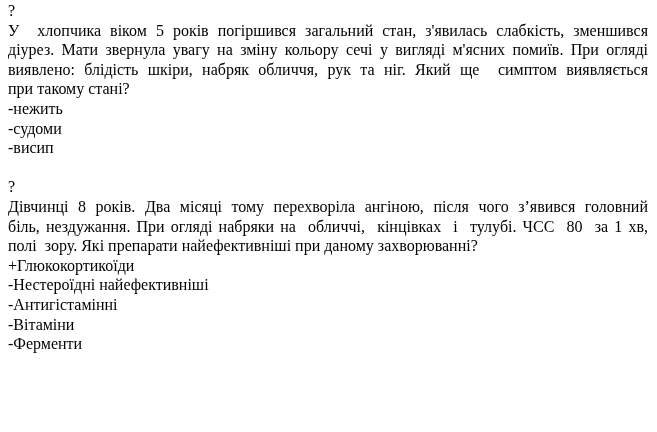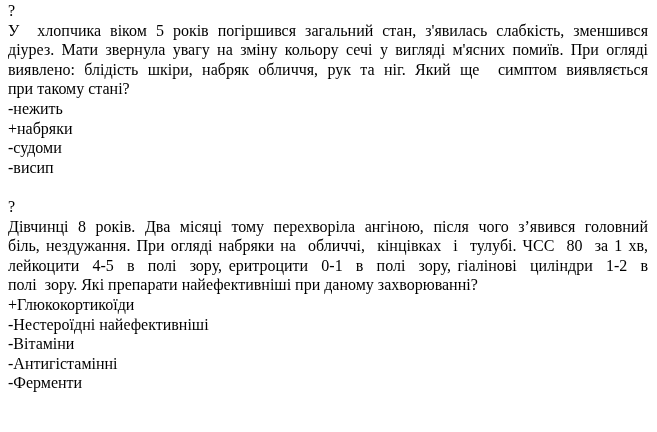--- a/index.html
+++ b/index.html
@@ -34,33 +34,31 @@
 
 <div class="doc">
 
   <section>
     <div class="line">?</div>
     <div class="line just">У  хлопчика віком 5 років погіршився загальний стан, з'явилась слабкість, зменшився</div>
     <div class="line just">діурез. Мати звернула увагу на зміну кольору сечі у вигляді м'ясних помиїв. При огляді</div>
     <div class="line just">виявлено: блідість шкіри, набряк обличчя, рук та ніг. Який ще  симптом виявляється</div>
     <div class="line">при такому стані?</div>
     <div class="line">-нежить</div>
-    <div class="line">+набряки</div>
     <div class="line">-судоми</div>
     <div class="line">-висип</div>
   </section>
 
   <div class="line blank"></div>
 
   <section>
     <div class="line">?</div>
     <div class="line just">Дівчинці 8 років. Два місяці тому перехворіла ангіною, після чого з’явився головний</div>
     <div class="line just">біль, нездужання. При огляді набряки на  обличчі,  кінцівках  і  тулубі. ЧСС  80  за 1 хв,</div>
-    <div class="line just">лейкоцити  4-5  в  полі  зору, еритроцити  0-1  в  полі  зору, гіалінові  циліндри  1-2  в</div>
     <div class="line">полі  зору. Які препарати найефективніші при даному захворюванні?</div>
     <div class="line">+Глюкокортикоїди</div>
     <div class="line">-Нестероїдні найефективніші</div>
+    <div class="line">-Антигістамінні</div>
     <div class="line">-Вітаміни</div>
-    <div class="line">-Антигістамінні</div>
     <div class="line">-Ферменти</div>
   </section>
 
 </div>
 
 </body></html>

